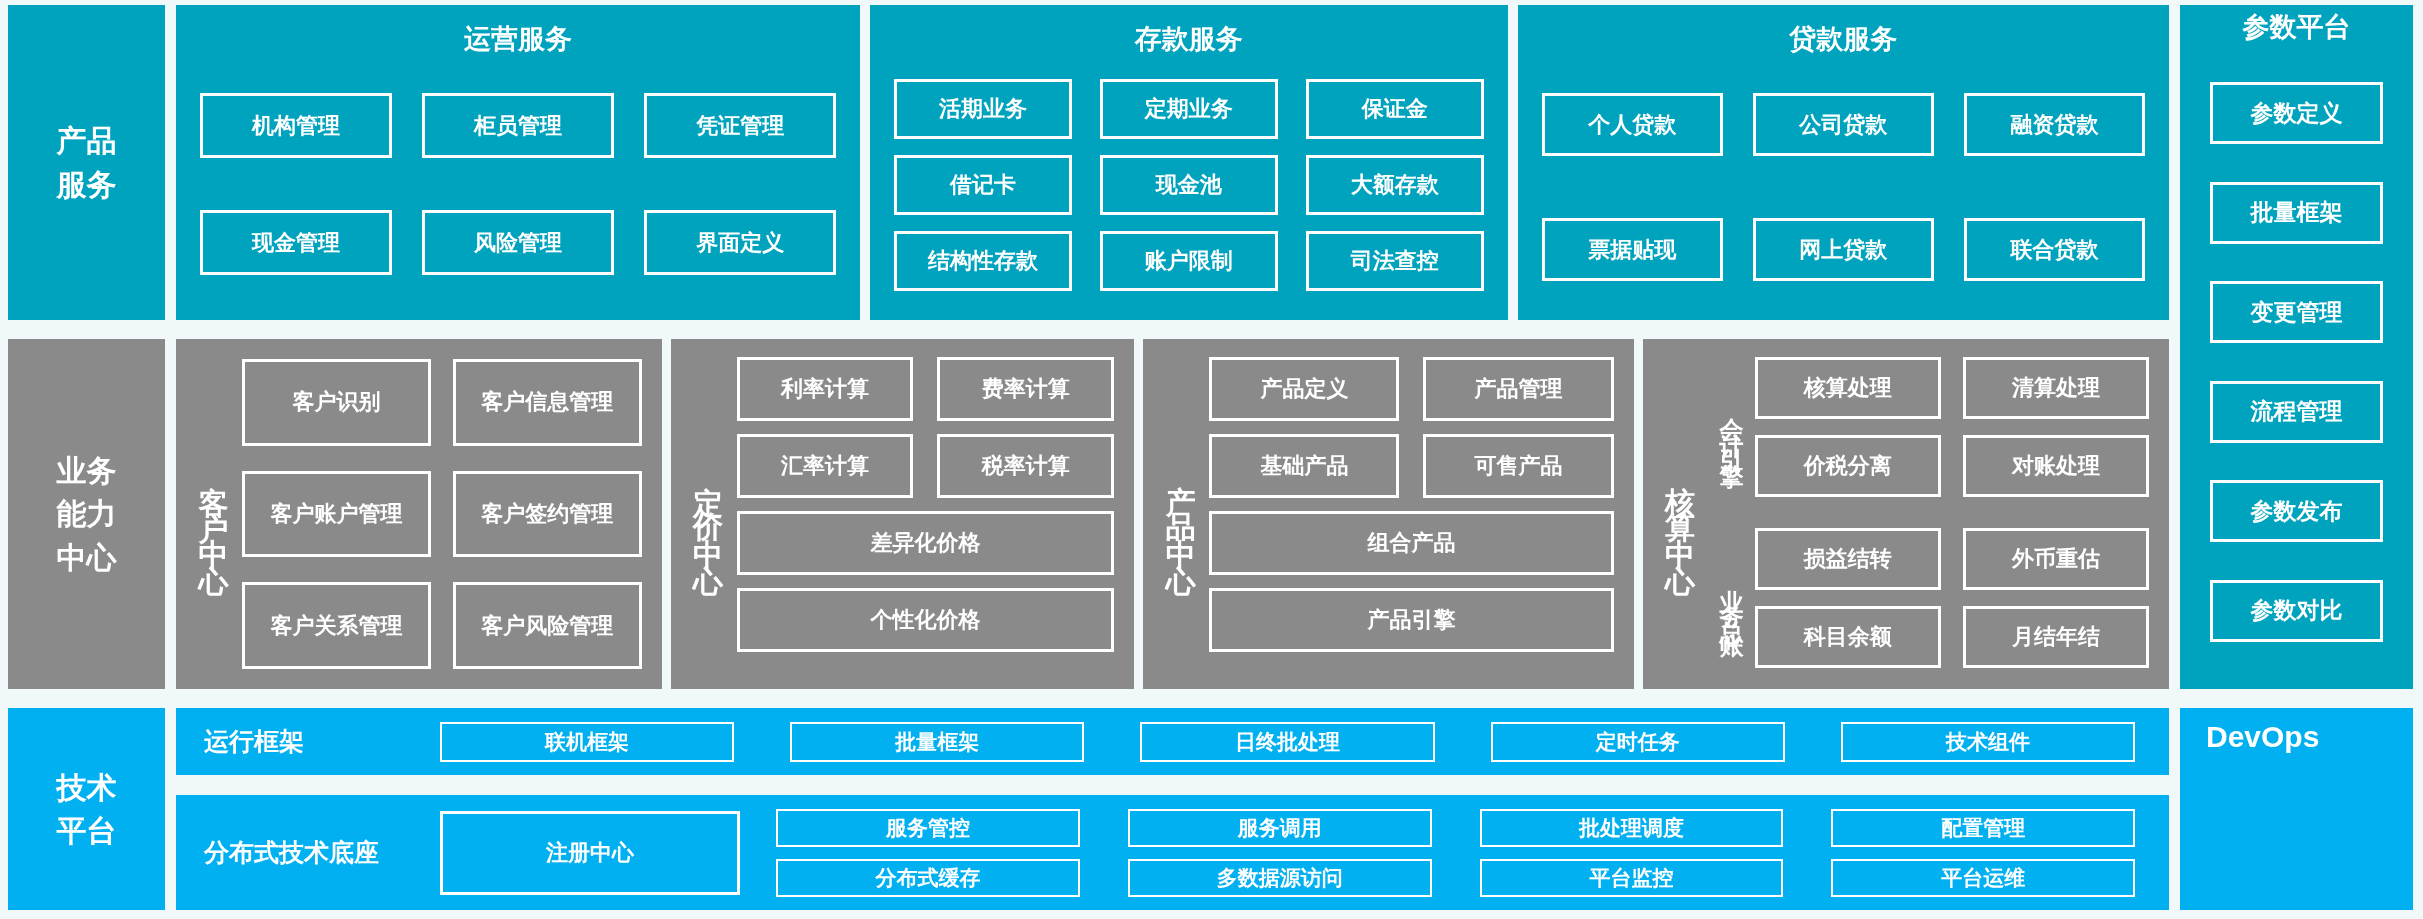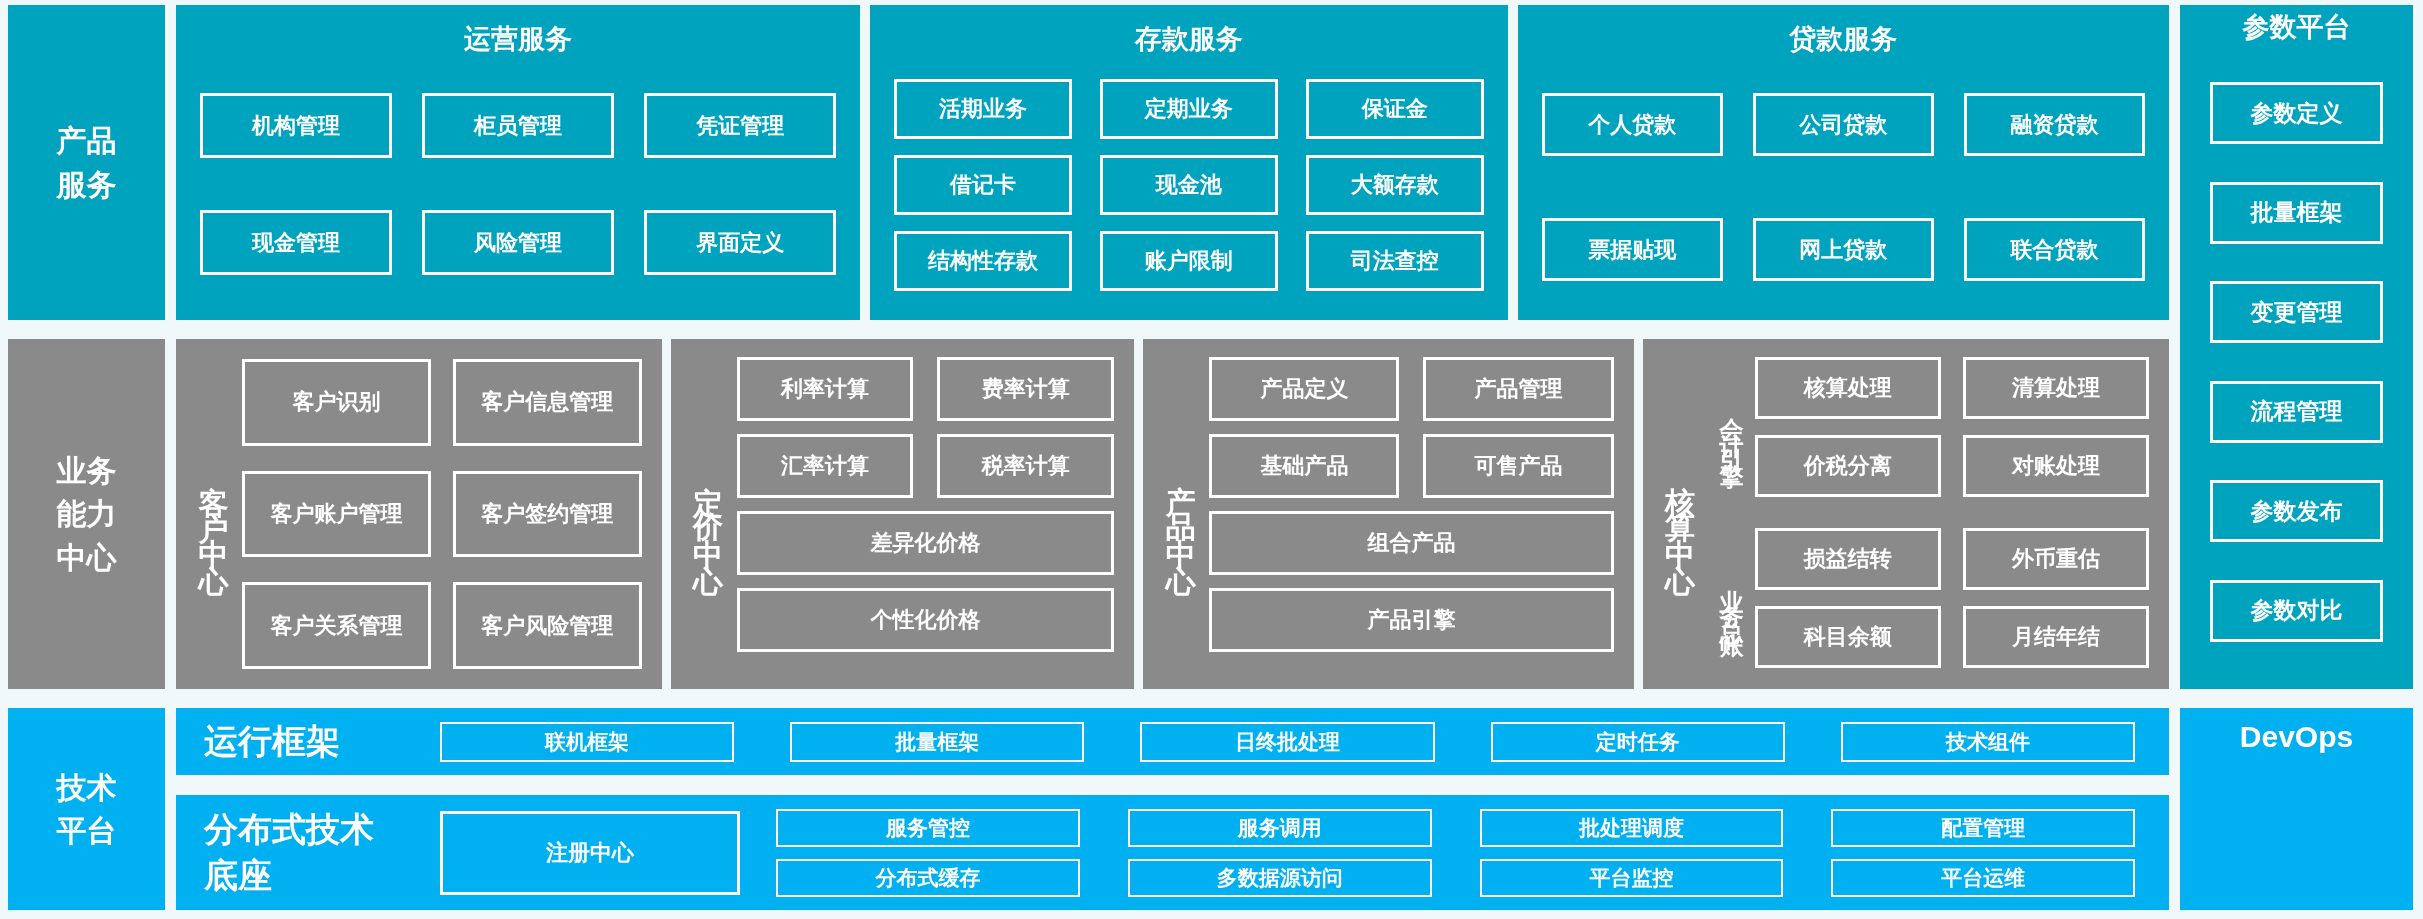--- a/index.html
+++ b/index.html
@@ -80,33 +80,33 @@
   .acct-groups { flex:1; display:flex; flex-direction:column; gap:28px; padding:2px 0; }
   .acct-group { flex:1; display:flex; }
   .acct-grid { flex:1; grid-template-columns:repeat(2,1fr); gap:13px 22px; }
   .acct-grid .box { height:62px; }
 
   
   .row3 { grid-column:2; grid-row:3; display:flex; flex-direction:column; gap:20px; }
   .band { display:flex; align-items:center; padding:0 34px 0 28px; gap:36px; }
   .band1 { height:67px; }
   .band2 { flex:1; }
-  .band-label { flex:0 0 200px; color:#fff; font-weight:bold; font-size:34px; }
+  .band-label { flex:0 0 200px; color:#fff; font-weight:bold; font-size:25px; }
   .band-items { flex:1; display:flex; gap:56px; }
   .tbox { border-width:2px; font-size:21px; height:40px; flex:1; }
   .tallbox { flex:0 0 300px; height:84px; border-width:3px; }
   .stack-cols { flex:1; display:flex; gap:48px; }
   .stack { flex:1; display:flex; flex-direction:column; justify-content:center; gap:12px; }
   .stack .tbox { height:38px; flex:none; }
 
   
   .param-col { grid-column:3; grid-row:1 / 3; display:flex; flex-direction:column; padding:4px 30px 10px 30px; }
   .param-items { flex:1; display:flex; flex-direction:column; justify-content:space-evenly; }
   .pbox { height:62px; font-size:23px; }
-  .devops-col { grid-column:3; grid-row:3; display:flex; flex-direction:column; padding:12px 26px 14px 26px; gap:12px; }
+  .devops-col { grid-column:3; grid-row:3; display:flex; flex-direction:row; padding:12px 26px 14px 26px; gap:12px; }
   .devops-title { font-size:30px; }
   .devops-items { flex:1; display:flex; flex-direction:column; justify-content:space-between; }
   .dbox { height:37px; border-width:2px; font-size:23px; }
 </style>
 </head>
 <body>
 
 <div class="page">
 
   <div class="rail-label teal r1">产品

